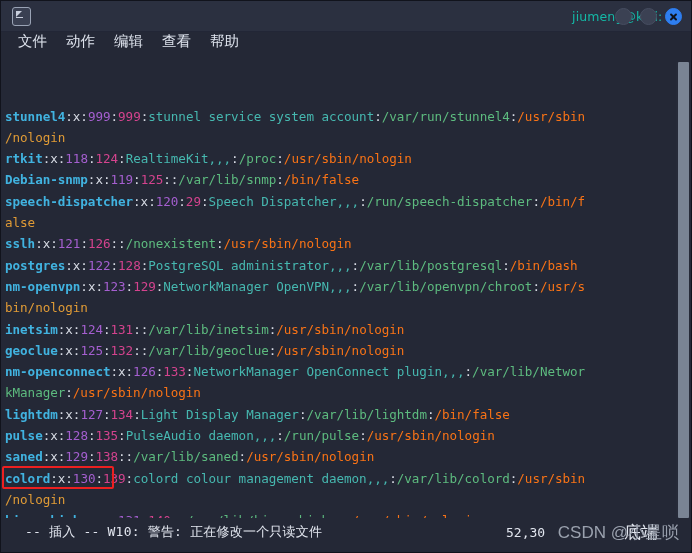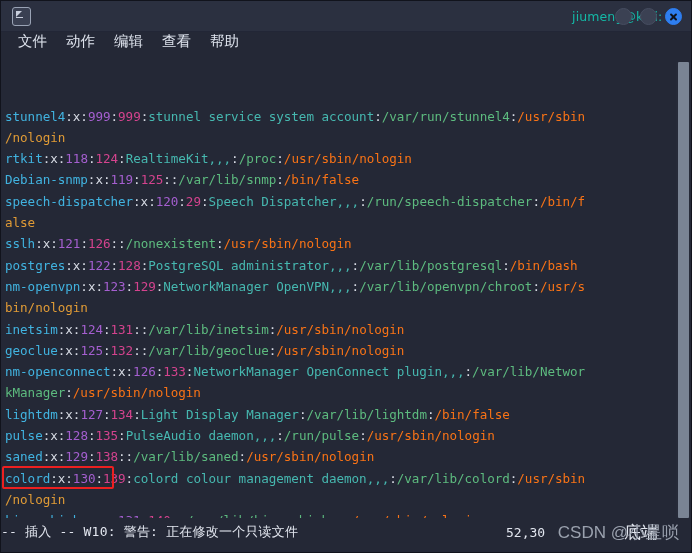--- a/index.html
+++ b/index.html
@@ -119,21 +119,21 @@
     padding: 1px 0 0 4px;
     font-family: "DejaVu Sans Mono", monospace;
     font-size: 12.6px;
     line-height: 21.3px;
     white-space: pre;
     letter-spacing: -0.05px;
   }
   .tline { height: 21.3px; }
 
   
-  .c-user   { color: #41b3e0; font-weight: normal; text-align: right; }
+  .c-user   { color: #41b3e0; font-weight: bold; text-align: right; }
   .c-sep    { color: #d7dbe4; }
   .c-x      { color: #d7dbe4; }
   .c-uid    { color: #a55fd0; }
   .c-gid    { color: #d4438e; }
   .c-gecos  { color: #46b8b0; }
   .c-home   { color: #5dbb7f; }
   .c-shell  { color: #f97316; }
   .c-cont   { color: #e09b36; margin-top: 41px; }
 
   
@@ -166,21 +166,21 @@
   }
 
   
   #statusline {
     flex: 0 0 28px;
     height: 28px;
     background: #242836;
     position: relative;
     display: flex;
     align-items: center;
-    padding-left: 0;
+    padding-left: 24px;
     font-family: "DejaVu Sans Mono", monospace;
     font-size: 13px;
     color: #e2e6ef;
   }
   #status-msg { white-space: nowrap; letter-spacing: .2px; }
   #status-pos {
     position: absolute;
     left: 505px;
     font-size: 13px;
     color: #e2e6ef;

